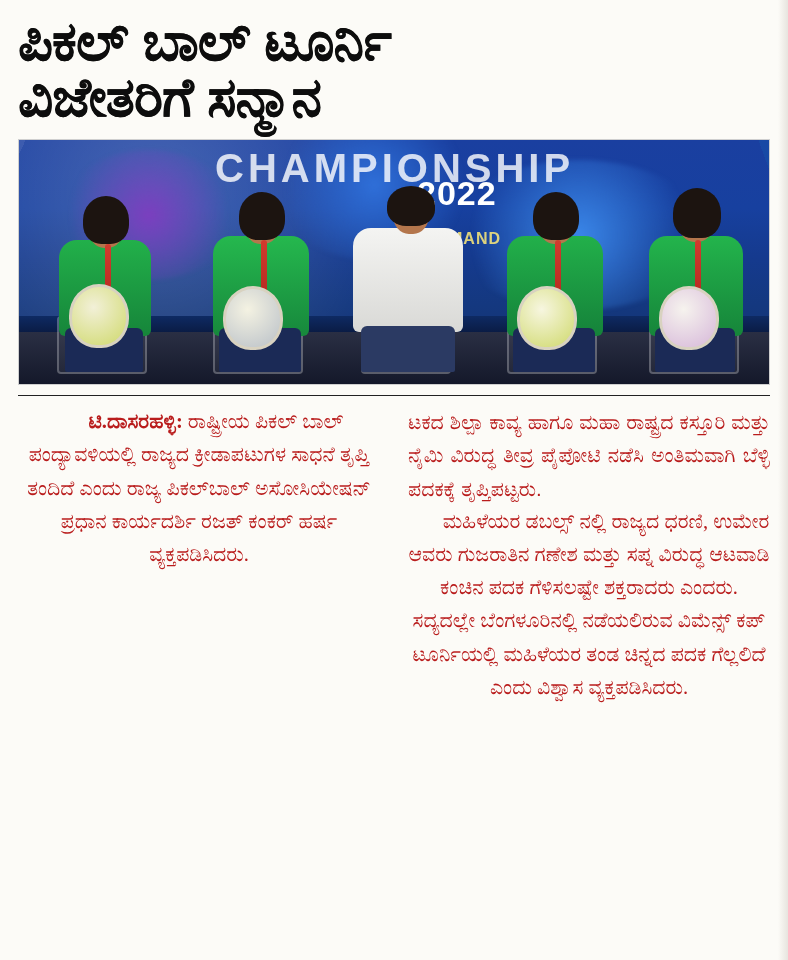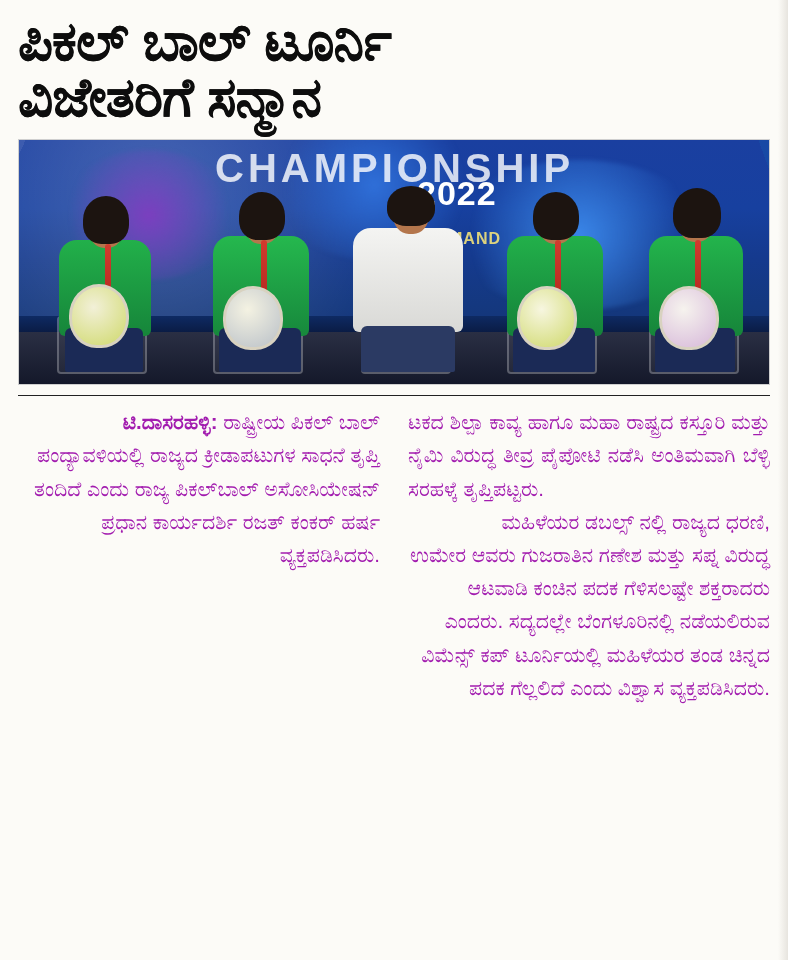--- a/index.html
+++ b/index.html
@@ -172,35 +172,35 @@
     margin-top: 10px;
     width: 752px;
     height: 470px;
     border-top: 1px solid #222;
     padding-top: 9px;
     box-sizing: border-box;
   }
   .col {
     width: 50%;
     box-sizing: border-box;
-    color: #a21caf;
+    color: #b91c1c;
     font-family: "Liberation Sans", sans-serif;
     font-size: 20.5px;
     line-height: 1.62;
     text-align: justify;
     text-justify: inter-word;
   }
   .col.left { padding-right: 14px; }
   .col.right { padding-left: 14px; }
   .col p { margin: 0; }
   .col p + p { text-indent: 34px; }
   .dateline {
     font-weight: bold;
   }
-  .col p:last-child { text-align: right; }
+  .col p:last-child { text-align: center; font-family: Liberation Serif, serif; }
   .col.left p:last-child { text-indent: 34px; }
   .edge-fade {
     position: absolute;
     top: 0; right: 0;
     width: 10px; height: 960px;
     background: linear-gradient(90deg, rgba(0,0,0,0) 0%, rgba(120,110,95,0.16) 100%);
     pointer-events: none;
   }
 </style>
 </head>
@@ -274,19 +274,19 @@
       <div class="medal" style="left:62px; bottom:78px;"></div>
       <div class="paddle" style="left:26px; bottom:26px; background:radial-gradient(circle at 40% 35%, #f6f3ee, #d6b7d9);"></div>
     </div>
   </div>
 
   <div class="columns">
     <div class="col left">
       <p><span class="dateline">ಟಿ.ದಾಸರಹಳ್ಳಿ:</span> <span>ರಾಷ್ಟ್ರೀಯ ಪಿಕಲ್ ಬಾಲ್ ಪಂದ್ಯಾವಳಿಯಲ್ಲಿ ರಾಜ್ಯದ ಕ್ರೀಡಾಪಟುಗಳ ಸಾಧನೆ ತೃಪ್ತಿ ತಂದಿದೆ ಎಂದು ರಾಜ್ಯ ಪಿಕಲ್‌ಬಾಲ್ ಅಸೋಸಿಯೇಷನ್ ಪ್ರಧಾನ ಕಾರ್ಯದರ್ಶಿ ರಜತ್ ಕಂಕರ್ ಹರ್ಷ ವ್ಯಕ್ತಪಡಿಸಿದರು.</span></p>
     </div>
     <div class="col right">
-      <p>ಟಕದ ಶಿಲ್ಪಾ ಕಾವ್ಯ ಹಾಗೂ ಮಹಾ ರಾಷ್ಟ್ರದ ಕಸ್ತೂರಿ ಮತ್ತು ನೈಮಿ ವಿರುದ್ಧ ತೀವ್ರ ಪೈಪೋಟಿ ನಡೆಸಿ ಅಂತಿಮವಾಗಿ ಬೆಳ್ಳಿ ಸರಹಳ್ಕೆ ತೃಪ್ತಿಪಟ್ಟರು.</p>
+      <p>ಟಕದ ಶಿಲ್ಪಾ ಕಾವ್ಯ ಹಾಗೂ ಮಹಾ ರಾಷ್ಟ್ರದ ಕಸ್ತೂರಿ ಮತ್ತು ನೈಮಿ ವಿರುದ್ಧ ತೀವ್ರ ಪೈಪೋಟಿ ನಡೆಸಿ ಅಂತಿಮವಾಗಿ ಬೆಳ್ಳಿ ಪದಕಕ್ಕೆ ತೃಪ್ತಿಪಟ್ಟರು.</p>
       <p>ಮಹಿಳೆಯರ ಡಬಲ್ಸ್ ನಲ್ಲಿ ರಾಜ್ಯದ ಧರಣಿ, ಉಮೇರ ಆವರು ಗುಜರಾತಿನ ಗಣೇಶ ಮತ್ತು ಸಪ್ನ ವಿರುದ್ಧ ಆಟವಾಡಿ ಕಂಚಿನ ಪದಕ ಗೆಳಿಸಲಷ್ಟೇ ಶಕ್ತರಾದರು ಎಂದರು. ಸದ್ಯದಲ್ಲೇ ಬೆಂಗಳೂರಿನಲ್ಲಿ ನಡೆಯಲಿರುವ ವಿಮೆನ್ಸ್ ಕಪ್ ಟೂರ್ನಿಯಲ್ಲಿ ಮಹಿಳೆಯರ ತಂಡ ಚಿನ್ನದ ಪದಕ ಗೆಲ್ಲಲಿದೆ ಎಂದು ವಿಶ್ವಾಸ ವ್ಯಕ್ತಪಡಿಸಿದರು.</p>
     </div>
   </div>
 
   <div class="edge-fade"></div>
 </div>
 
 </body></html>

